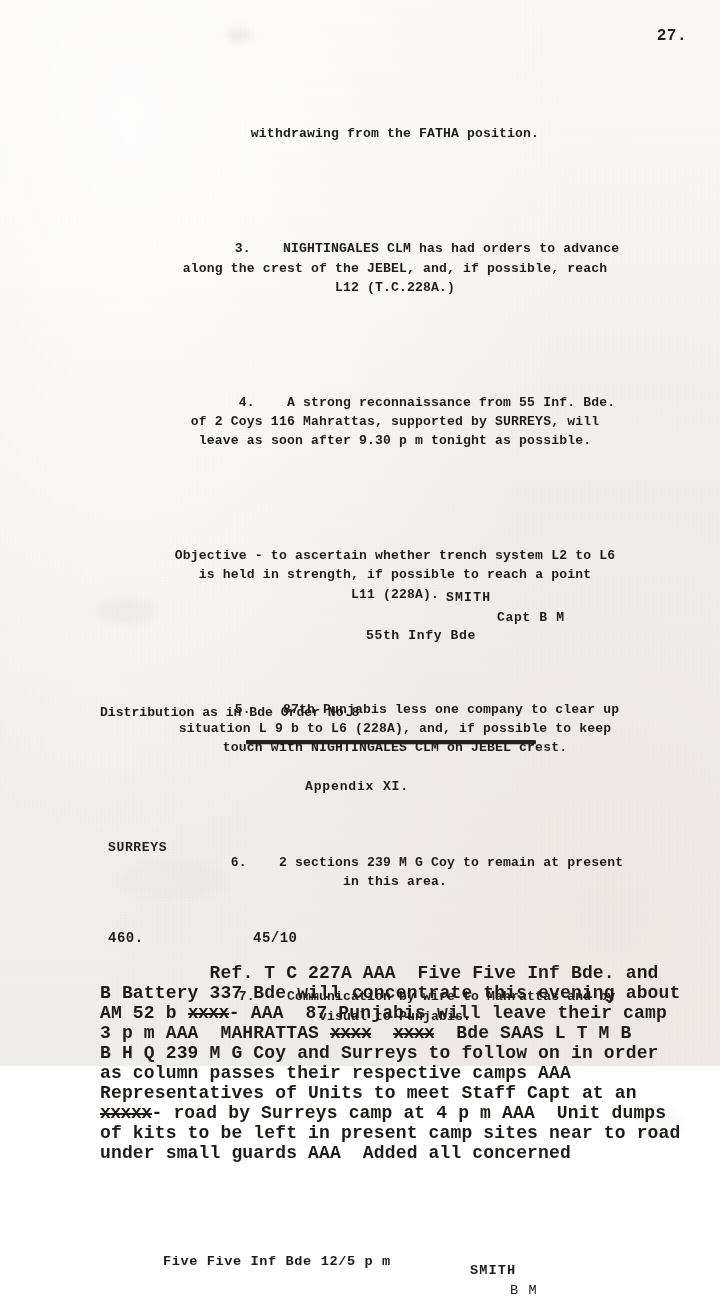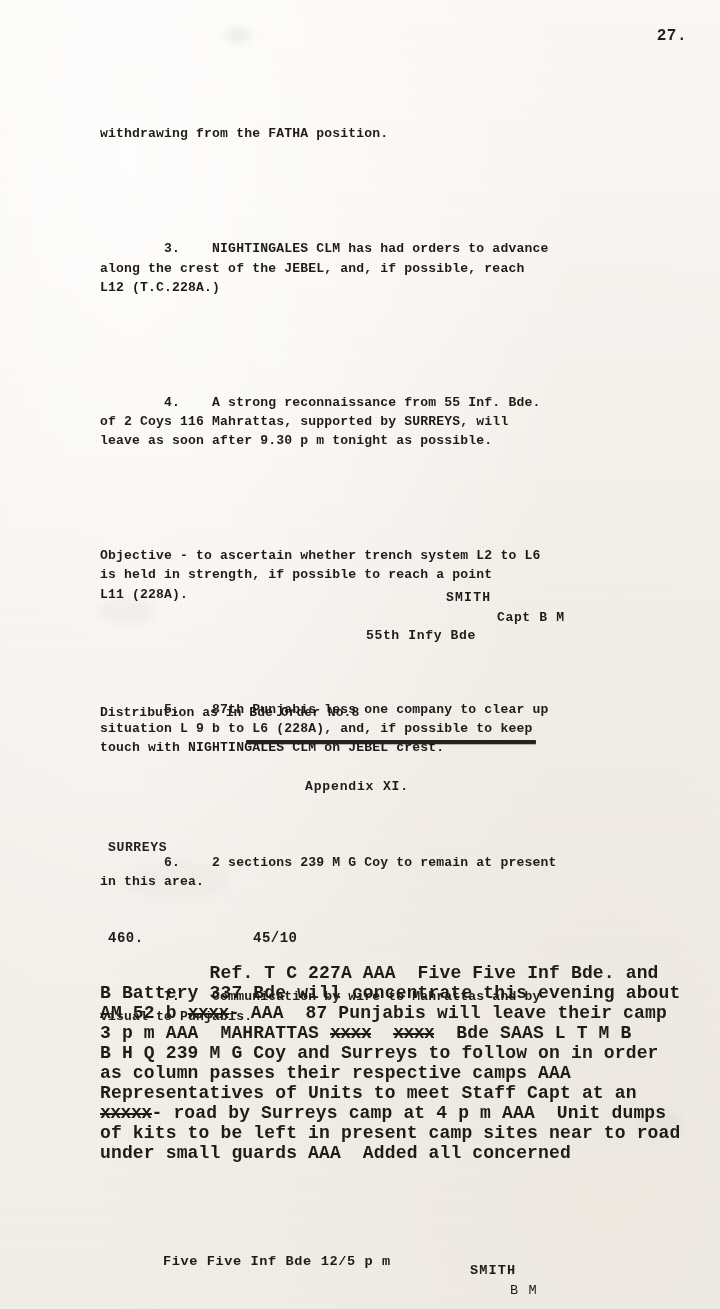--- a/index.html
+++ b/index.html
@@ -10,21 +10,21 @@
     width: 720px;
     height: 1309px;
     background: #ffffff;
     font-family: "Liberation Mono", "DejaVu Sans Mono", monospace;
     color: #2a2724;
     overflow: hidden;
   }
   .page {
     position: relative;
     width: 720px;
-    height: 1309px;
+    height: 1066px;
     background: #f7f5f1;
     background-image:
       radial-gradient(ellipse at 18% 12%, rgba(255,255,255,0.85) 0%, rgba(255,255,255,0) 55%),
       radial-gradient(ellipse at 85% 85%, rgba(233,228,219,0.55) 0%, rgba(255,255,255,0) 60%),
       linear-gradient(180deg, #faf8f5 0%, #f4f1ec 45%, #f1eee8 100%);
   }
   .grain {
     position: absolute;
     inset: 0;
     pointer-events: none;
@@ -58,20 +58,21 @@
     line-height: 19.2px;
     letter-spacing: 0.15px;
     color: #1f1c18;
     white-space: pre-wrap;
     font-weight: bold;
     -webkit-font-smoothing: none;
   }
   .para {
     white-space: pre-wrap;
     margin: 0;
+    text-align: center;
   }
   .gap-m { height: 19px; }
 
   .sig-block {
     position: absolute;
     left: 100px;
     width: 590px;
     font-size: 13.1px;
     line-height: 19.2px;
     font-weight: bold;

